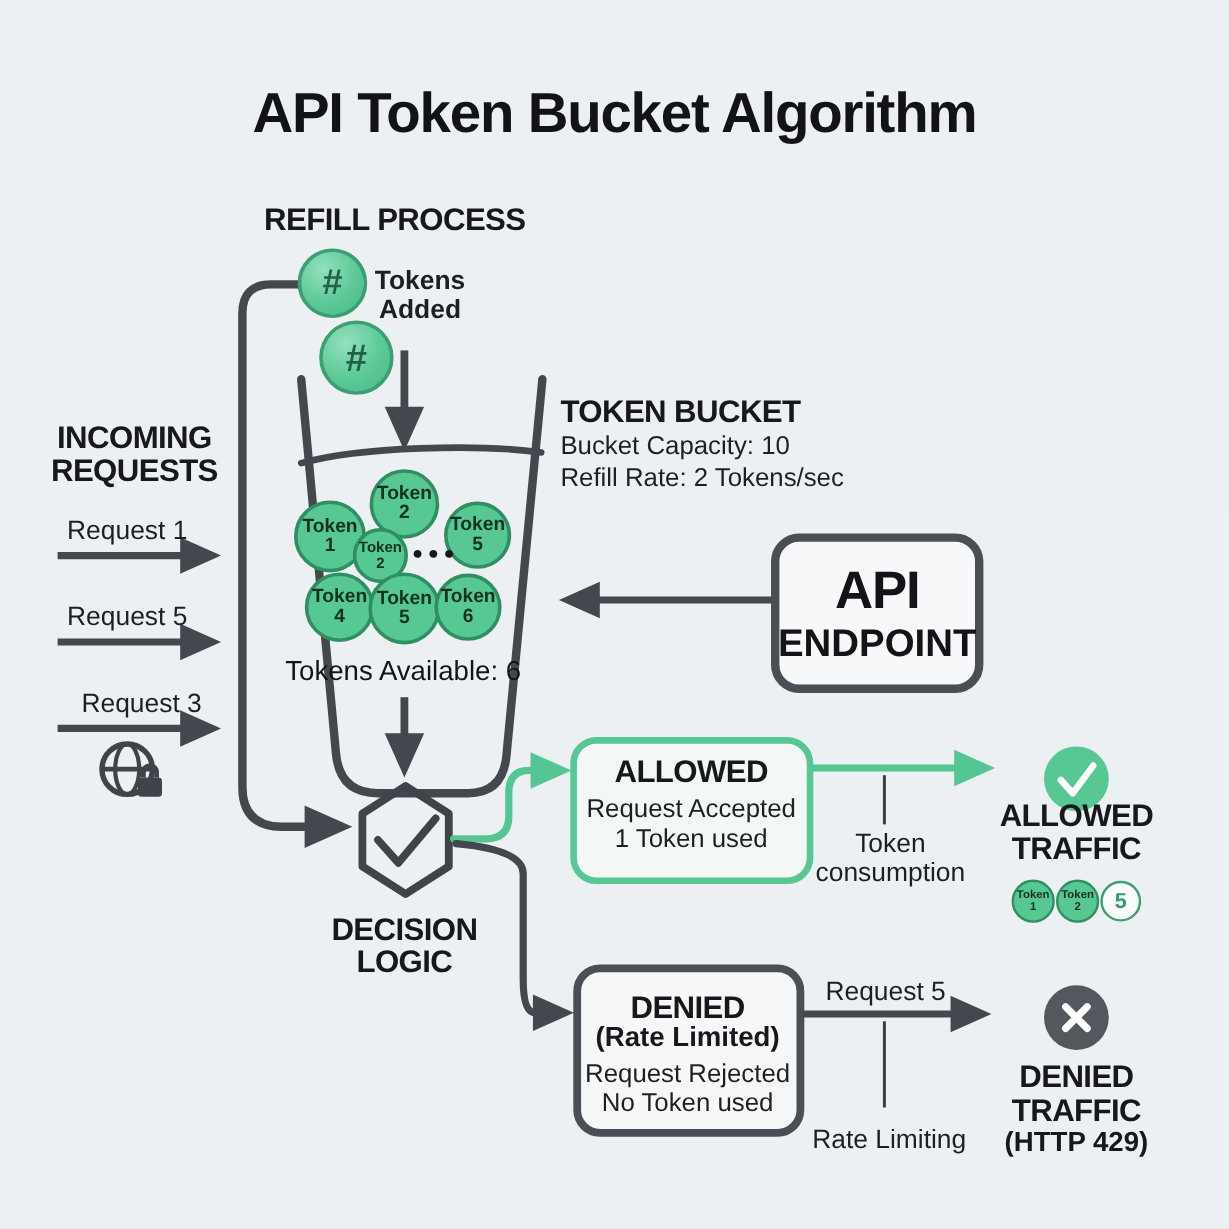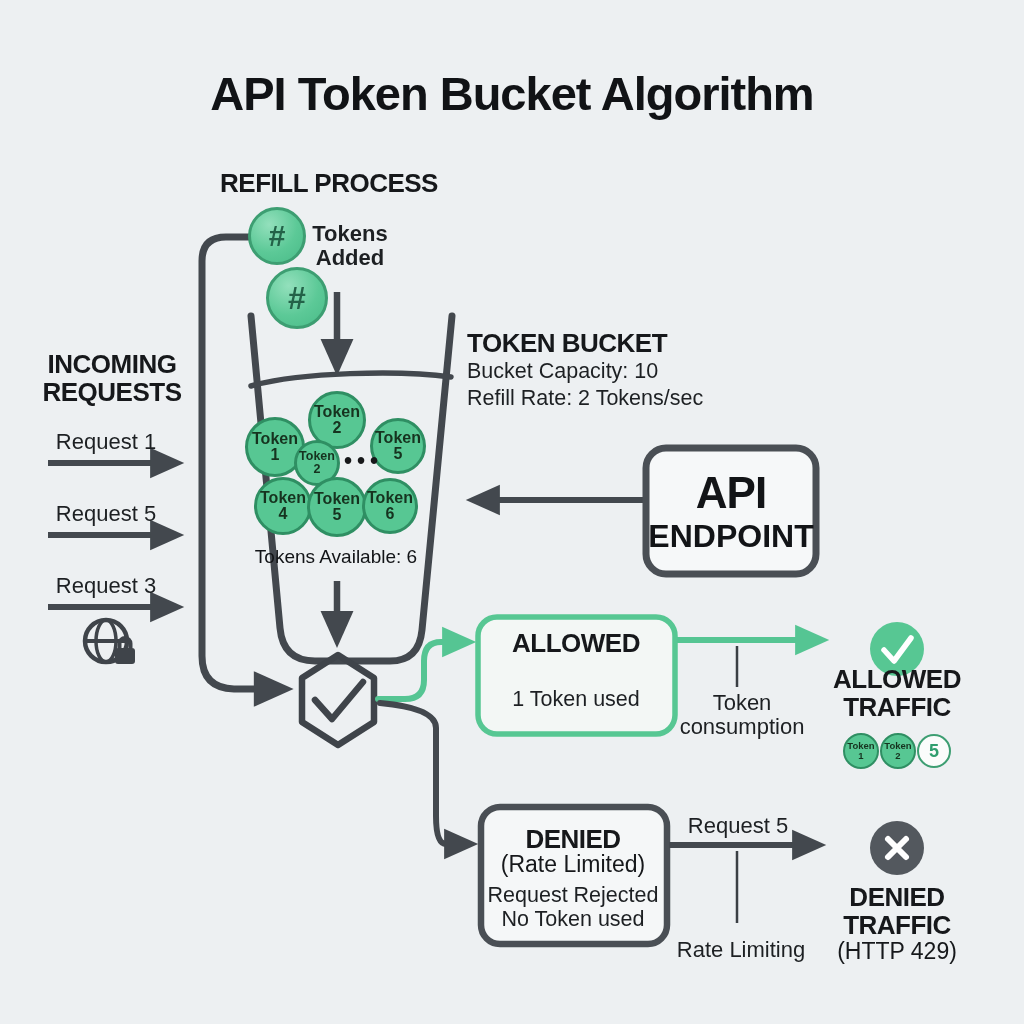--- a/index.html
+++ b/index.html
@@ -4,21 +4,21 @@
 <style>
   html,body{margin:0;padding:0;background:#dfe3e6;}
   .stage{position:relative;width:1024px;height:1024px;background:#edf0f2;
          font-family:"Liberation Sans",sans-serif;color:#121417;overflow:hidden;}
   .stage svg.layer{position:absolute;left:0;top:0;}
   .abs{position:absolute;}
   .ctr{transform:translateX(-50%);text-align:center;white-space:nowrap;}
   .b{font-weight:bold;}
   .title{font-size:47px;font-weight:bold;letter-spacing:-1px;color:#111316;}
   .h1{font-size:26px;font-weight:bold;letter-spacing:-0.5px;color:#16181b;}
-  .h2{font-size:23px;font-weight:normal;color:#16181b;}
+  .h2{font-size:23px;font-weight:bold;color:#16181b;}
   .lbl{font-size:22px;color:#1d2023;}
   .sm{font-size:21.5px;color:#1d2023;}
   
   .tk{position:absolute;border-radius:50%;background:#57c793;border:3px solid #2f8f63;
       display:flex;flex-direction:column;align-items:center;justify-content:center;
       font-weight:bold;color:#16331f;line-height:1.02;box-sizing:border-box;text-align:center;}
   .tk.big{font-size:16px;}
   .tk.small{font-size:12.5px;}
   .tk.refill{background:radial-gradient(circle at 35% 28%,#93e0bc,#5cc997 55%,#49bb88);
       border-color:#3d9e72;color:#236248;font-size:30px;font-weight:bold;}
@@ -116,21 +116,21 @@
     <div class="sm" style="margin-top:0;">Bucket Capacity: 10</div>
     <div class="sm" style="margin-top:2px;">Refill Rate: 2 Tokens/sec</div>
   </div>
 
   <div class="abs ctr h1" style="left:112px;top:350px;line-height:28px;">
     <div>INCOMING</div>
     <div>REQUESTS</div>
   </div>
   <div class="abs ctr lbl" style="left:106px;top:429px;">Request 1</div>
   <div class="abs ctr lbl" style="left:106px;top:501px;">Request 5</div>
-  <div class="abs ctr lbl" style="left:106px;top:573px;">Request 3</div>
+  <div class="abs ctr lbl" style="left:118px;top:573px;">Request 3</div>
 
   <div class="tk big" style="left:308px;top:391px;width:58px;height:58px;">
     <div>Token</div>
     <div>2</div>
   </div>
   <div class="tk big" style="left:245px;top:417px;width:60px;height:60px;">
     <div>Token</div>
     <div>1</div>
   </div>
   <div class="tk big" style="left:370px;top:418px;width:56px;height:56px;">
@@ -147,27 +147,32 @@
     <div>4</div>
   </div>
   <div class="tk big" style="left:307px;top:477px;width:60px;height:60px;">
     <div>Token</div>
     <div>5</div>
   </div>
   <div class="tk big" style="left:362px;top:478px;width:56px;height:56px;">
     <div>Token</div>
     <div>6</div>
   </div>
-  <div class="abs ctr" style="left:336px;top:546px;font-size:19px;">Tokens Available: 6</div>
+  <div class="abs ctr" style="left:336px;top:546px;font-size:23px;">Tokens Available: 6</div>
 
   <div class="abs ctr b" style="left:731px;top:468px;font-size:44px;letter-spacing:-1px;">API</div>
   <div class="abs ctr b" style="left:731px;top:518px;font-size:32px;">ENDPOINT</div>
 
+  <div class="abs ctr h1" style="left:337px;top:761px;line-height:27px;">
+    <div>DECISION</div>
+    <div>LOGIC</div>
+  </div>
 
   <div class="abs ctr h1" style="left:576px;top:628px;">ALLOWED</div>
+  <div class="abs ctr sm" style="left:576px;top:662px;">Request Accepted</div>
   <div class="abs ctr sm" style="left:576px;top:687px;">1 Token used</div>
   <div class="abs ctr lbl" style="left:742px;top:691px;line-height:24px;">
     <div>Token</div>
     <div>consumption</div>
   </div>
 
   <div class="abs ctr h1" style="left:897px;top:665px;line-height:28px;">
     <div>ALLOWED</div>
     <div>TRAFFIC</div>
   </div>

